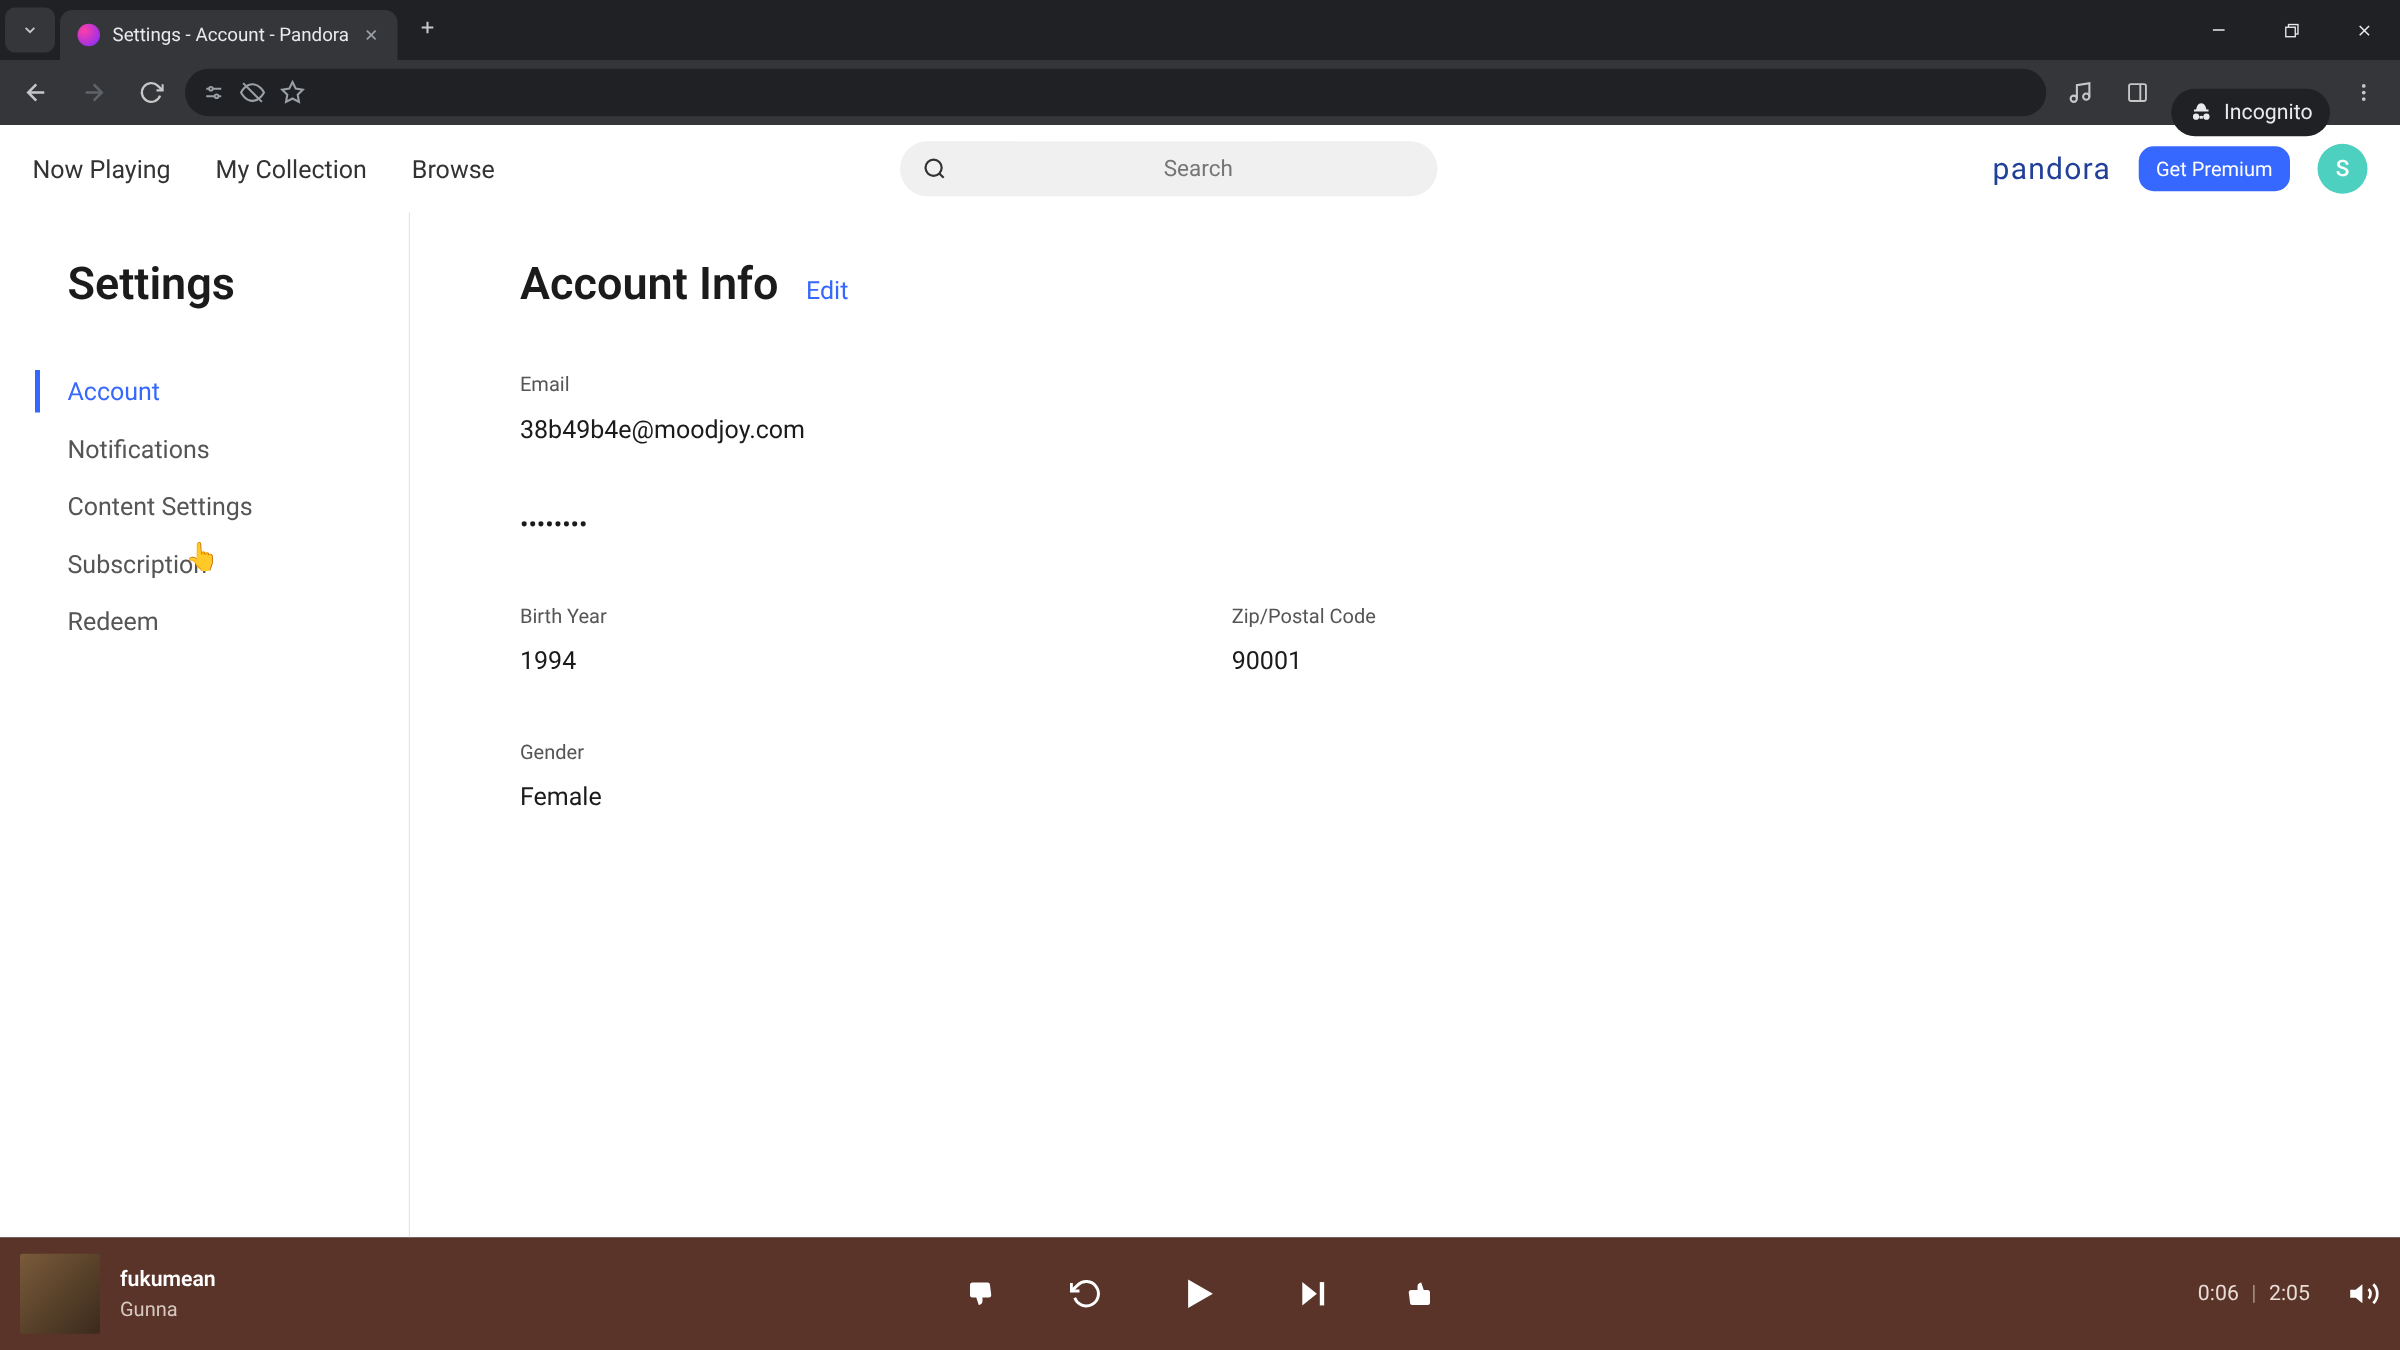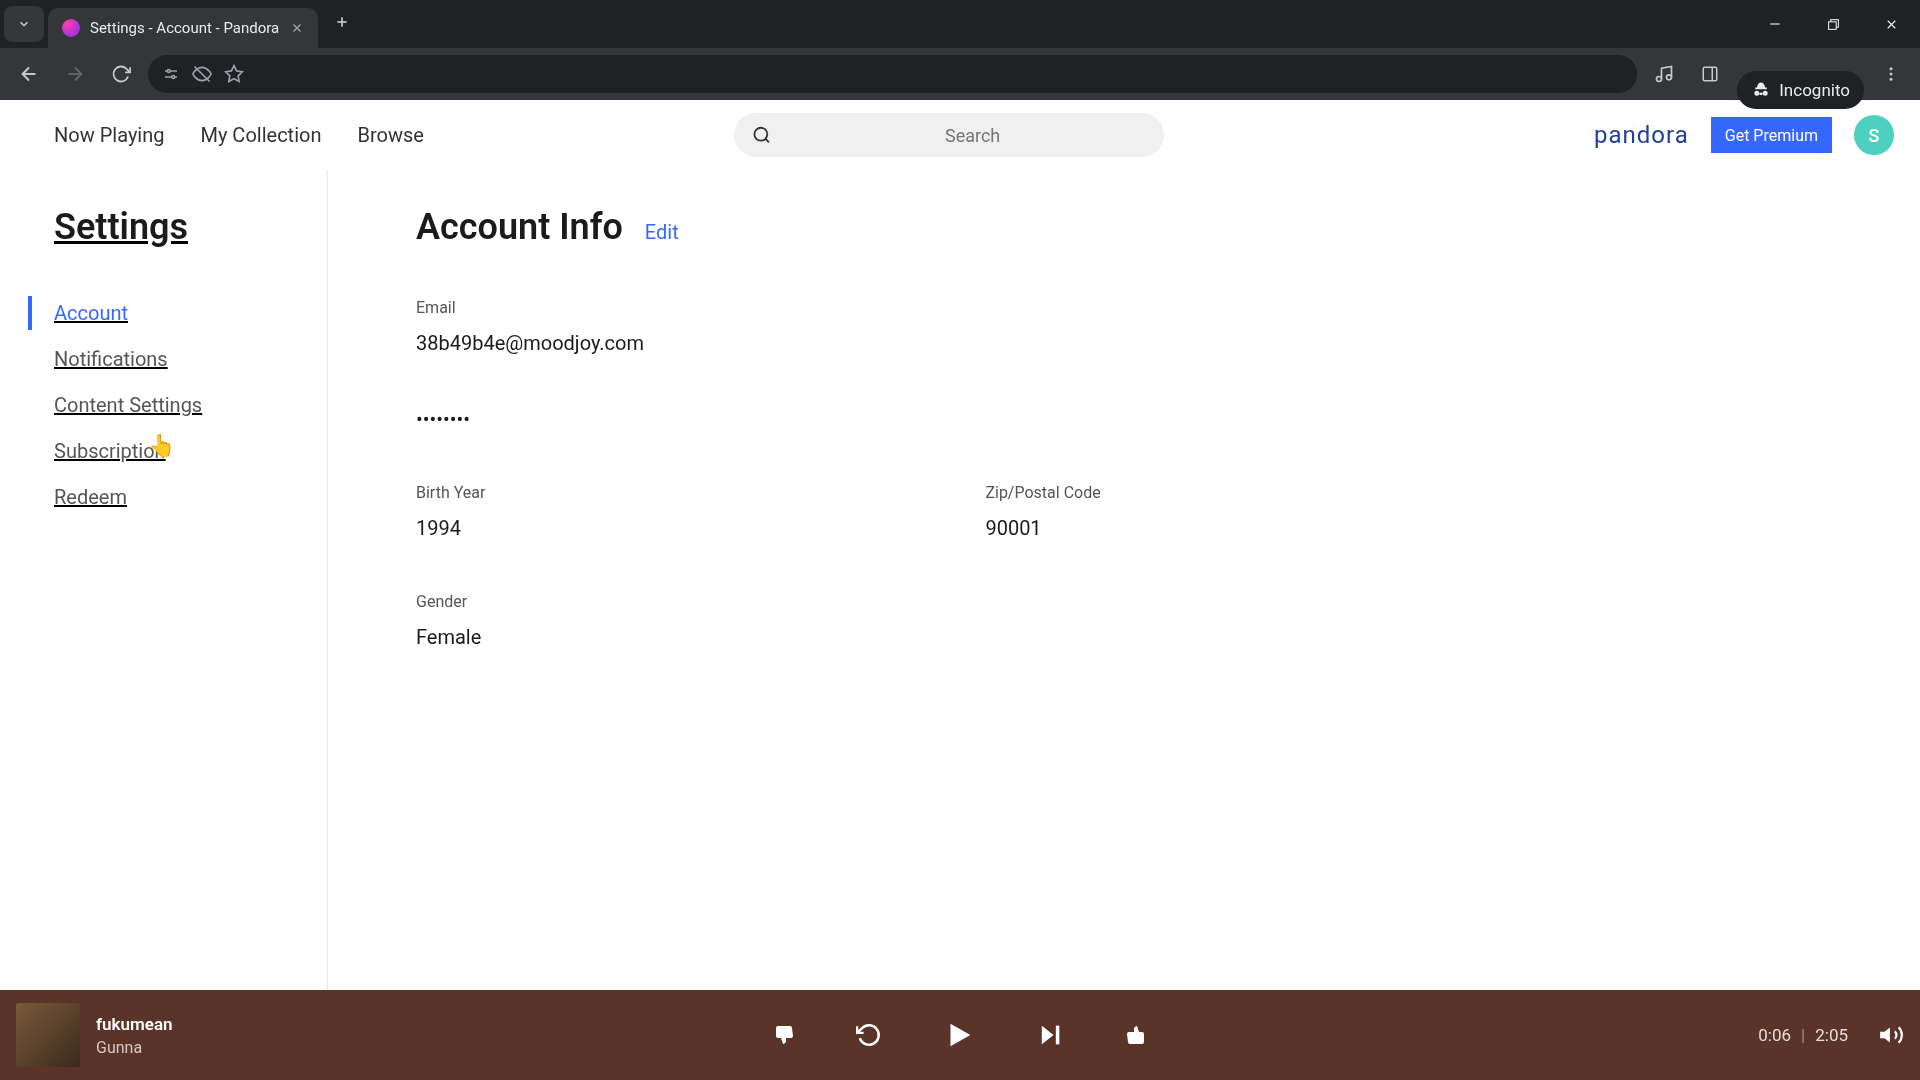--- a/index.html
+++ b/index.html
@@ -21,34 +21,34 @@
 .tbtn.disabled { color:#5f6368; }
 .omnibox { flex:1; height:38px; background:#202124; border-radius:19px; display:flex; align-items:center; padding:0 14px; gap:12px; color:#e8eaed; font-size:18px; }
 .omnibox .site-toggle { color:#9aa0a6; display:flex; align-items:center; }
 .omnibox .url { flex:1; }
 .omnibox .rico { color:#9aa0a6; display:flex; align-items:center; }
 .incog-chip { height:38px; background:#202124; border-radius:19px; display:flex; align-items:center; padding:0 14px; gap:8px; color:#e8eaed; font-size:17px;margin-top:32px; }
 
 
 .page { height: calc(100% - 48px - 52px - 90px); background:#fff; overflow:hidden; }
 
-.topnav { height:70px; display:flex; align-items:center; padding:0 26px;margin-left:28px; }
+.topnav { height:70px; display:flex; align-items:center; padding:0 26px; }
 .nav-links { display:flex; gap:36px; }
 .nav-link { color:#333; font-size:20px; }
 .search-wrap { margin-left:auto; margin-right:auto; position:relative; left:-60px; }
 .search { width:430px; height:44px; border-radius:22px; background:#f0f0f0; display:flex; align-items:center; padding:0 18px; gap:28px; }
 .search svg { color:#333; }
 .search input { border:none; background:transparent; font-size:18px; color:#333; text-align:center; width:100%; outline:none; }
 .right-cluster { display:flex; align-items:center; gap:22px; }
 .logo { color:#224099; letter-spacing:1px; font-size:24px; font-weight:400; }
-.premium-btn { background:#3668ff; color:#fff; border:none; height:36px; padding:0 14px; border-radius:0; font-size:16px; }
+.premium-btn { background:#3668ff; color:#fff; border:none; height:36px; padding:0 14px; border-radius:12px; font-size:16px; }
 .avatar { width:40px; height:40px; border-radius:50%; background:#4dd0c0; color:#fff; display:flex; align-items:center; justify-content:center; font-size:18px; font-weight:500; }
 
 .content { display:flex; height:calc(100% - 70px); }
-.sidebar { width:328px; padding:36px 4px 0 54px; border-right:1px solid #e6e6e6;text-decoration:underline; }
+.sidebar { width:328px; padding:36px 4px 0 54px; border-right:1px solid #e6e6e6; }
 .sidebar h1 { font-size:36px; font-weight:600; color:#1b1b1b; margin-bottom:42px; }
 .side-item { display:block; font-size:20px; color:#555; padding:11px 0 11px 0; cursor:pointer; }
 .side-item.active { color:#3668ff; position:relative; }
 .side-item.active::before { content:""; position:absolute; left:-26px; top:6px; bottom:6px; width:4px; background:#3668ff; }
 .main { flex:1; padding:36px 0 0 88px; }
 .main-title-row { display:flex; align-items:baseline; gap:22px; margin-bottom:50px; }
 .main-title { font-size:36px; font-weight:600; color:#1b1b1b; }
 .edit-link { color:#3668ff; font-size:20px; cursor:pointer; }
 .field { margin-bottom:52px; }
 .field-label { font-size:16px; color:#555; margin-bottom:14px; }

